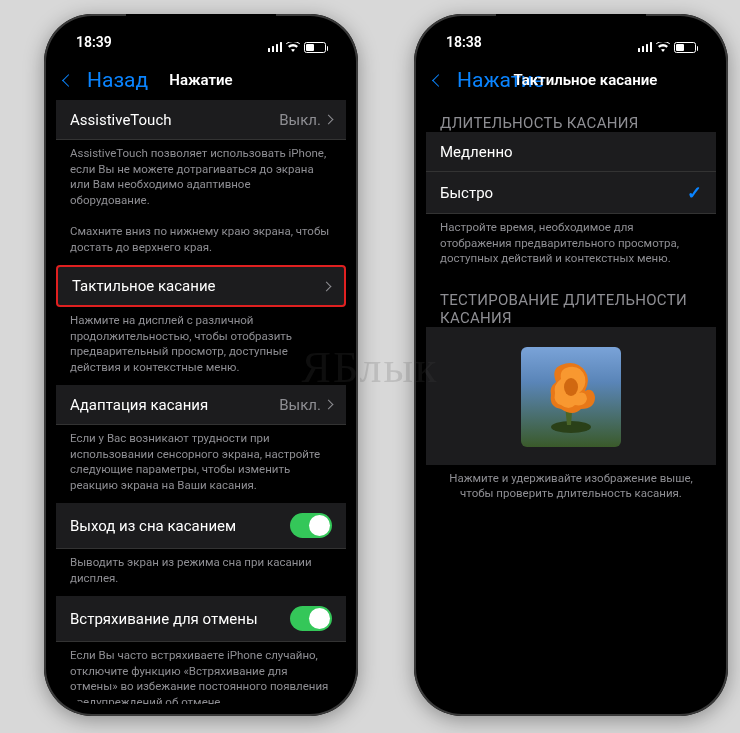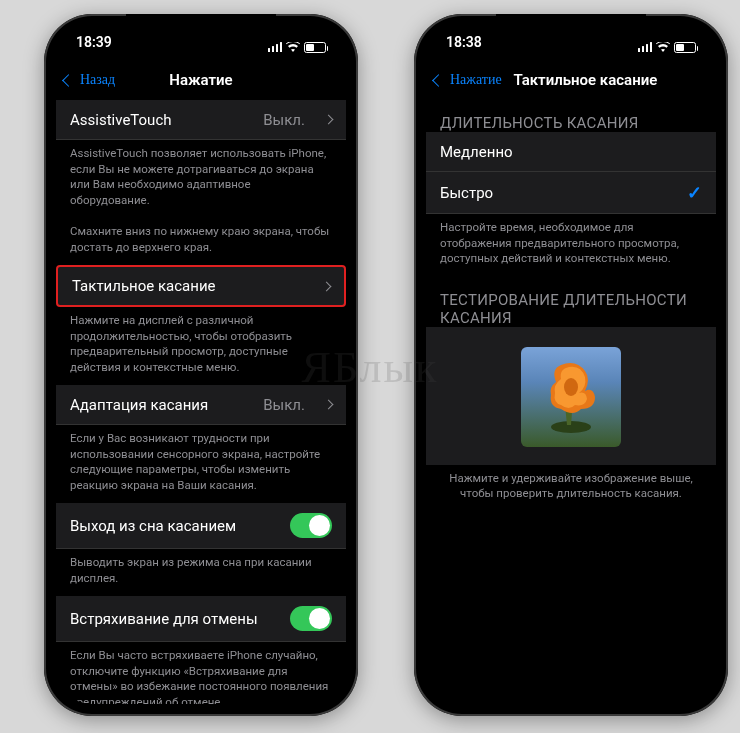--- a/index.html
+++ b/index.html
@@ -68,23 +68,22 @@
     display: flex;
     align-items: center;
     height: 40px;
     padding: 0 8px;
     position: relative;
   }
   .back-btn {
     display: flex;
     align-items: center;
     color: #0a84ff;
-    font-size: 14px;
-    gap: 7px;
-    font-family: Liberation Serif, serif;
+    font-size: 21px;
+    gap: 14px;
   }
   .nav-title {
     position: absolute;
     left: 50%;
     transform: translateX(-50%);
     font-size: 15px;
     font-weight: 600;
   }
   .nav-title.shift { transform: translateX(-40%); }
   .content {
@@ -99,21 +98,21 @@
     display: flex;
     align-items: center;
     justify-content: space-between;
     min-height: 40px;
     font-size: 15px;
   }
   .cell:last-of-type { border-bottom: none; }
   .cell .right {
     display: flex;
     align-items: center;
-    gap: 20px;
+    gap: 4px;
     color: #8e8e93;
   }
   .cell.highlighted {
     border: 2px solid #e02020;
     border-radius: 4px;
   }
   .desc {
     color: #8e8e93;
     font-size: 11.5px;
     padding: 6px 14px 10px;

